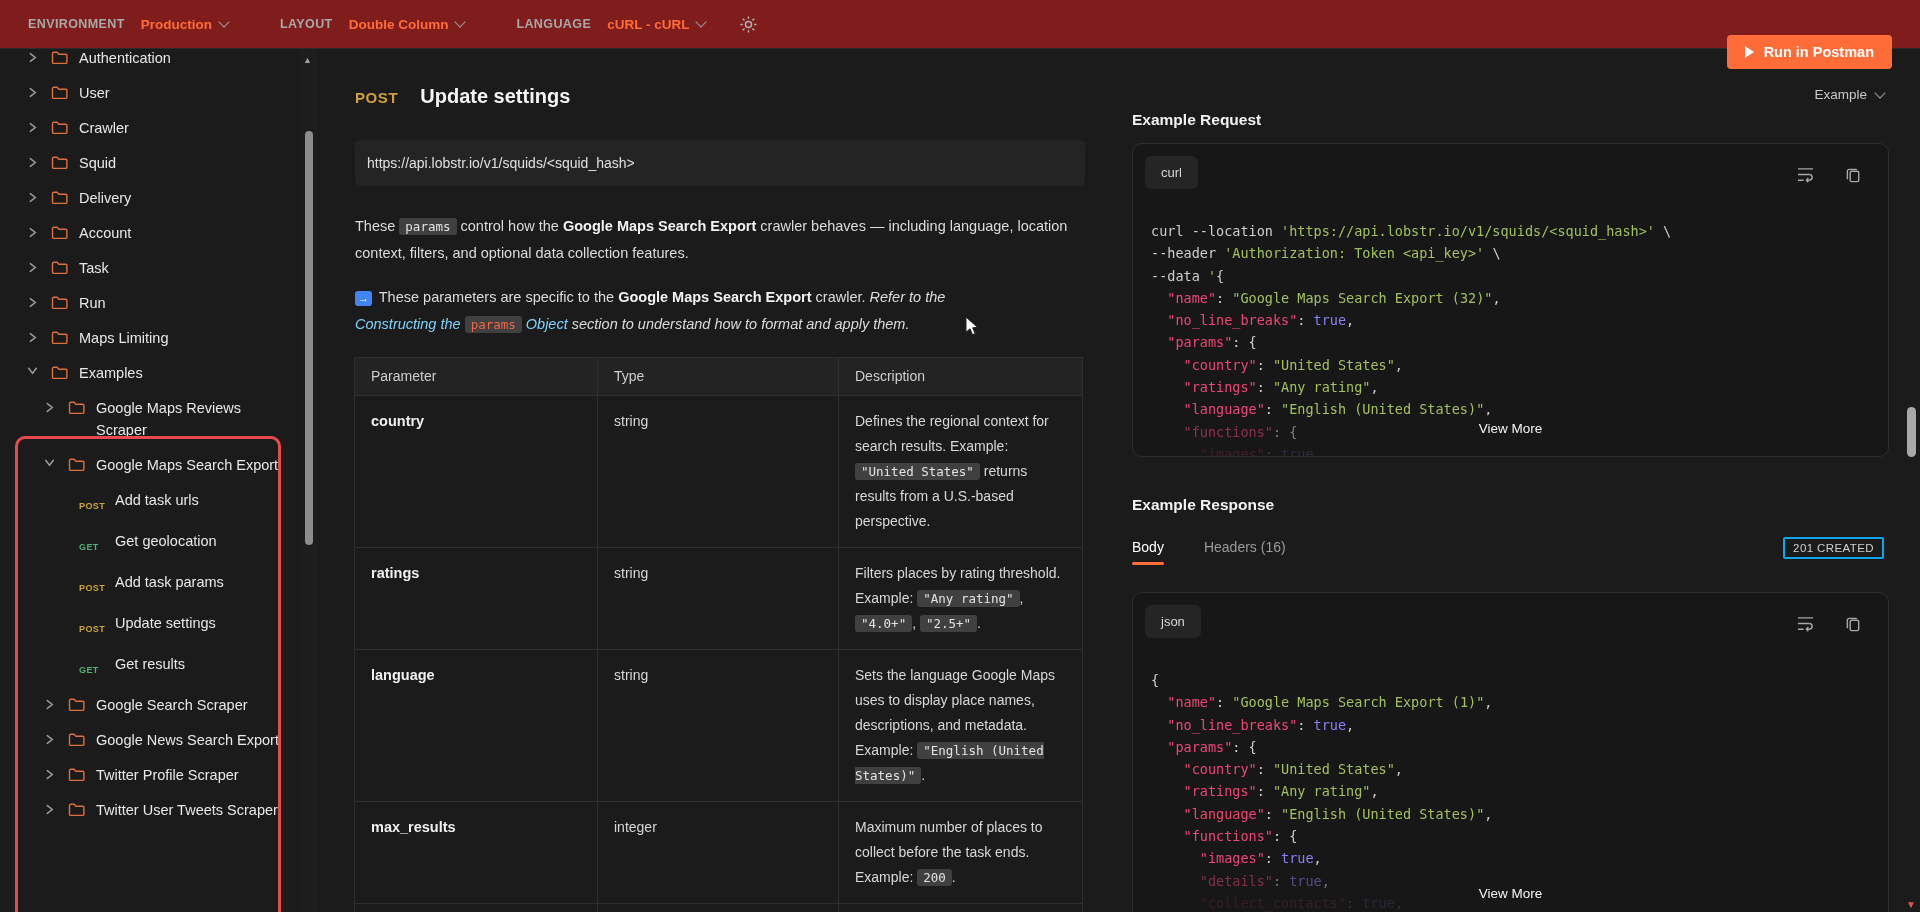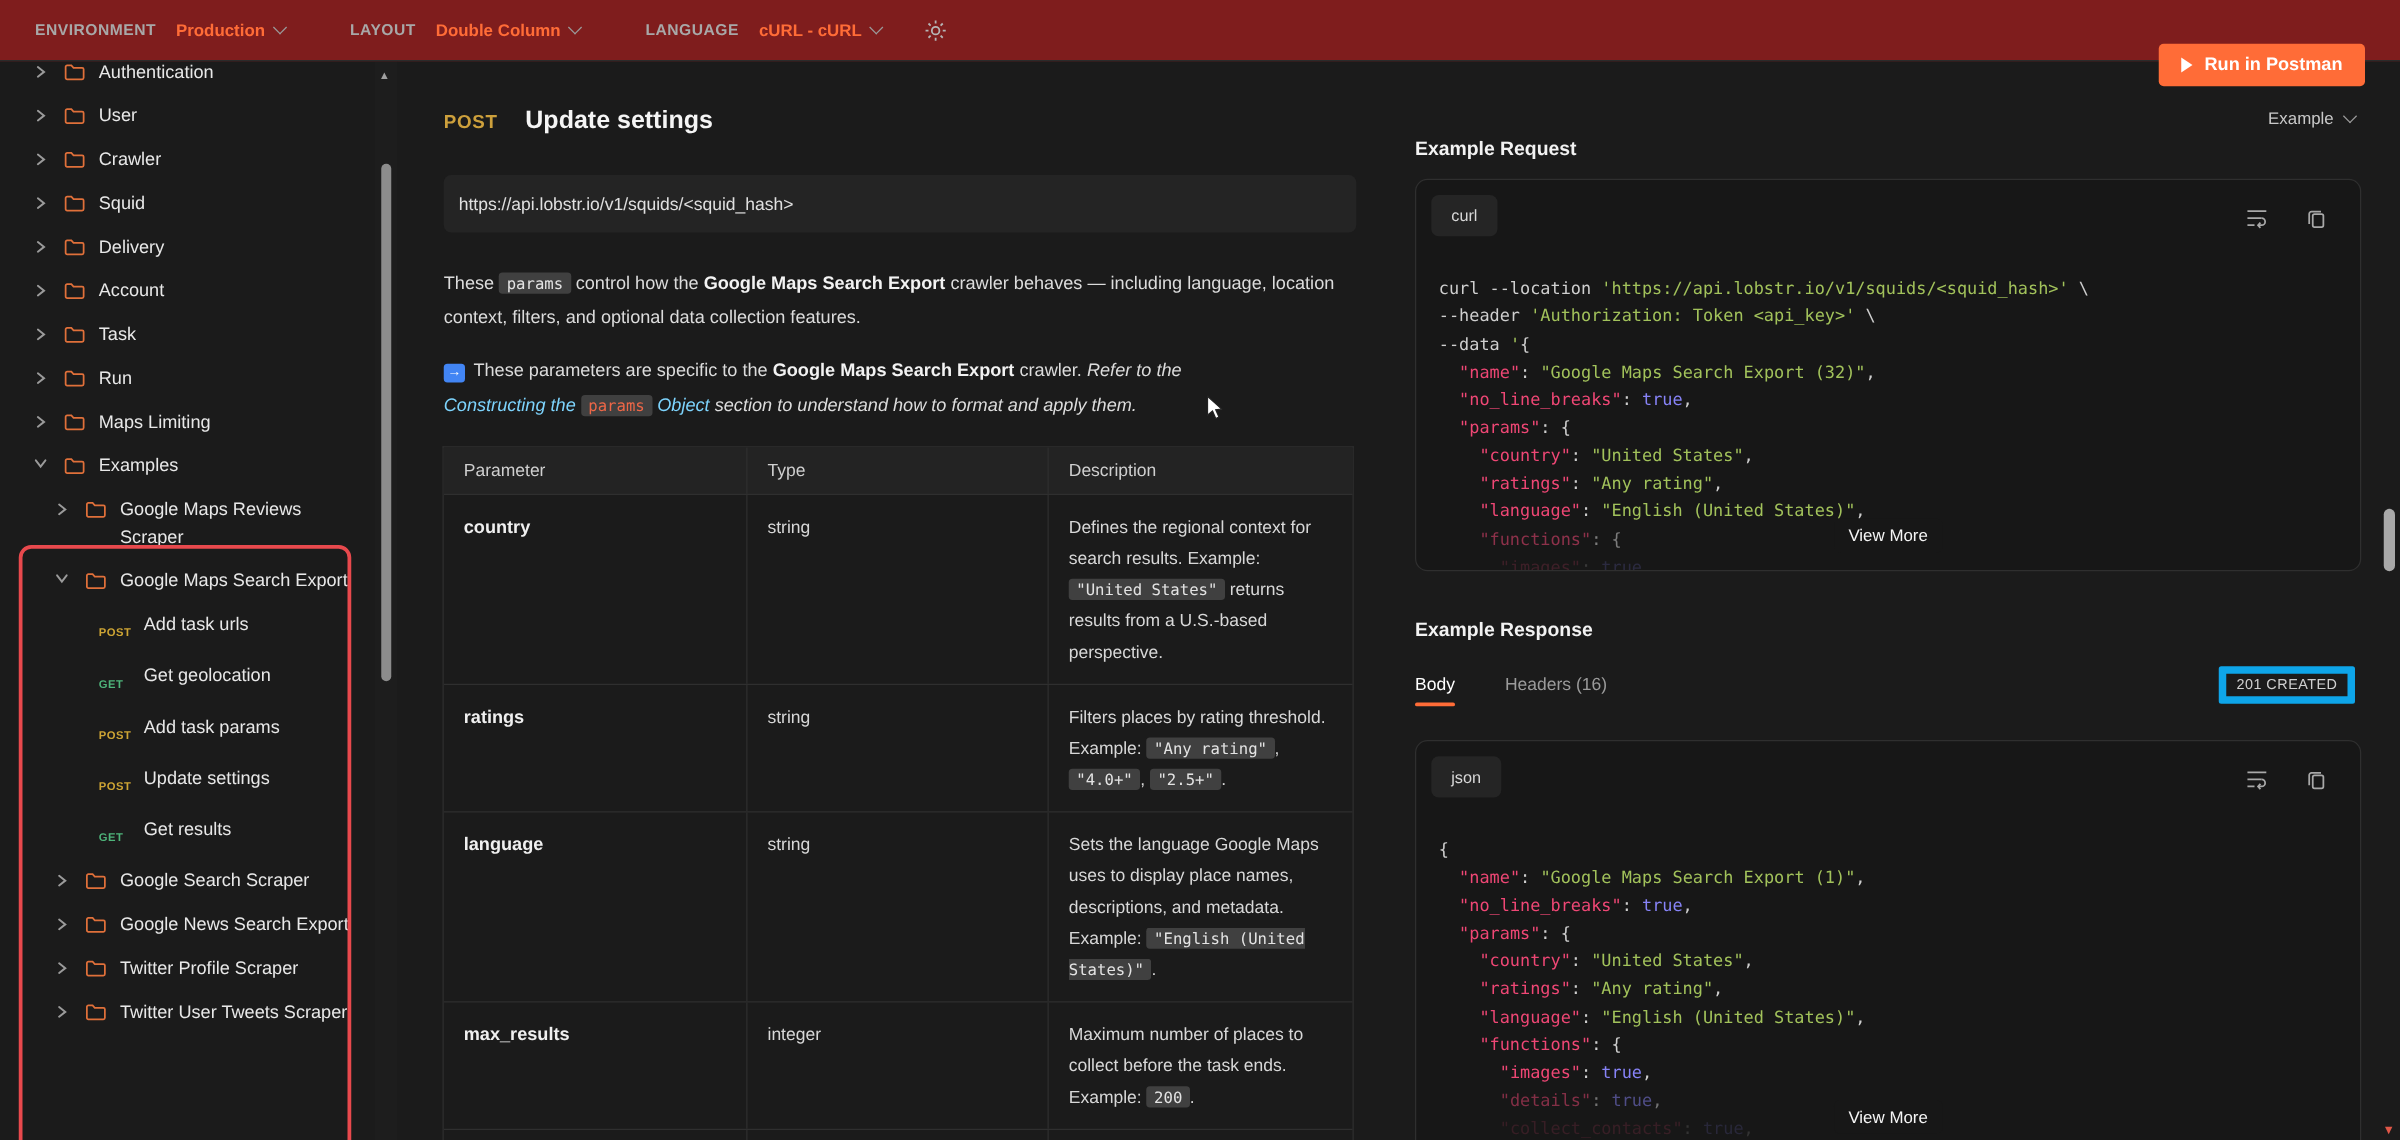--- a/index.html
+++ b/index.html
@@ -97,21 +97,21 @@
   .c-d { color:#cfcfcf; } .c-s { color:#a2c25b; } .c-k { color:#ef4775; } .c-b { color:#8783f7; }
   .viewmore { position:absolute; left:50%; transform:translateX(-50%); bottom:14px;
               background:rgba(23,23,23,.78); color:#f5f5f5; font-size:13.5px; padding:6px 12px;
               border-radius:5px; cursor:pointer; }
   .tabs { position:absolute; left:27px; top:486px; right:36px; height:34px; display:flex;
           align-items:center; gap:40px; }
   .tab { font-size:14px; color:#9b9b9b; cursor:pointer; position:relative; padding-bottom:10px; }
   .tab.active { color:#ffffff; }
   .tab.active:after { content:""; position:absolute; left:0; right:0; bottom:0; height:3px;
                       background:#ff6c37; border-radius:2px; }
-  .badge { margin-left:auto; border:6px solid #0ea5e9; border-radius:2px; color:#d0d0d0;
+  .badge { margin-left:auto; border:2px solid #0ea5e9; border-radius:2px; color:#d0d0d0;
            font-size:11.5px; letter-spacing:.4px; padding:3px 8px; margin-bottom:8px; }
 
   
   .page-scroll { position:absolute; right:0; top:0; width:16px; height:912px; }
   .page-scroll .up { position:absolute; top:3px; left:2px; font-size:10px; color:#c9c9c9; }
   .page-scroll .down { position:absolute; bottom:2px; left:2px; font-size:10px; color:#e05748; }
   .page-scroll .thumb { position:absolute; top:407px; left:3px; width:9px; height:50px;
                         background:#a9a9a9; border-radius:5px; }
   #cursor { position:absolute; left:965px; top:316px; z-index:40; }
 </style>

